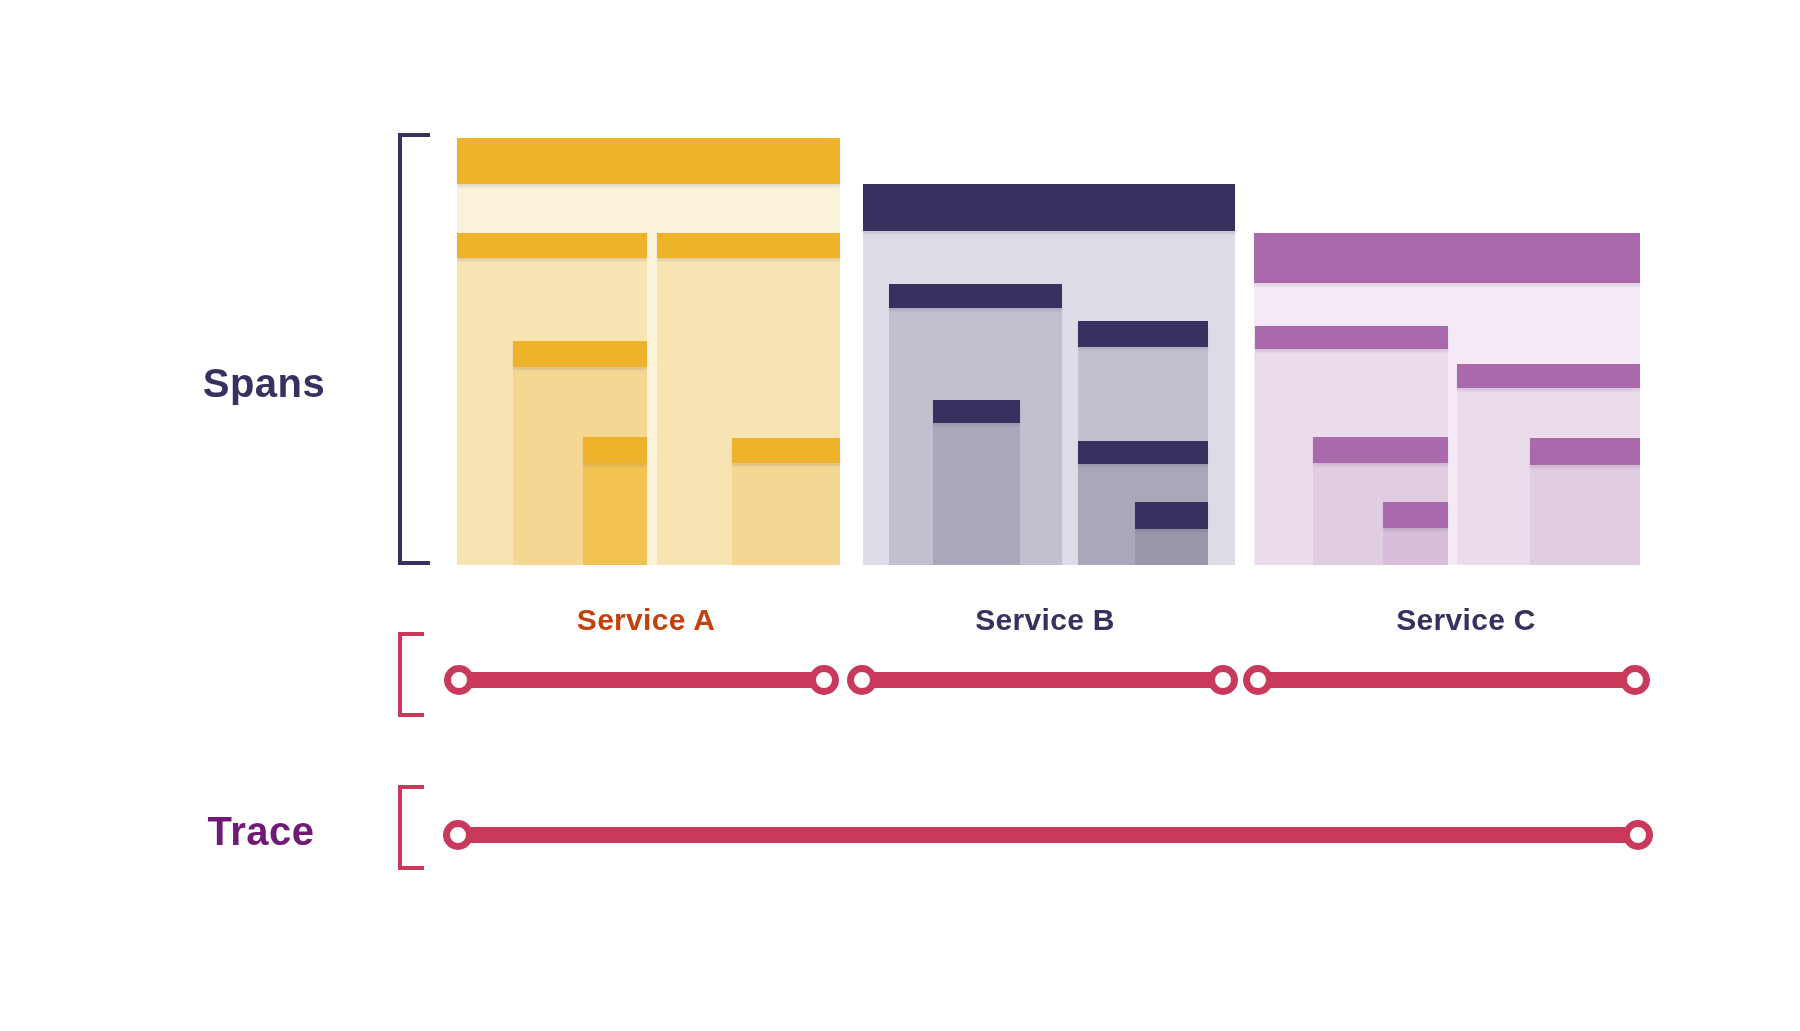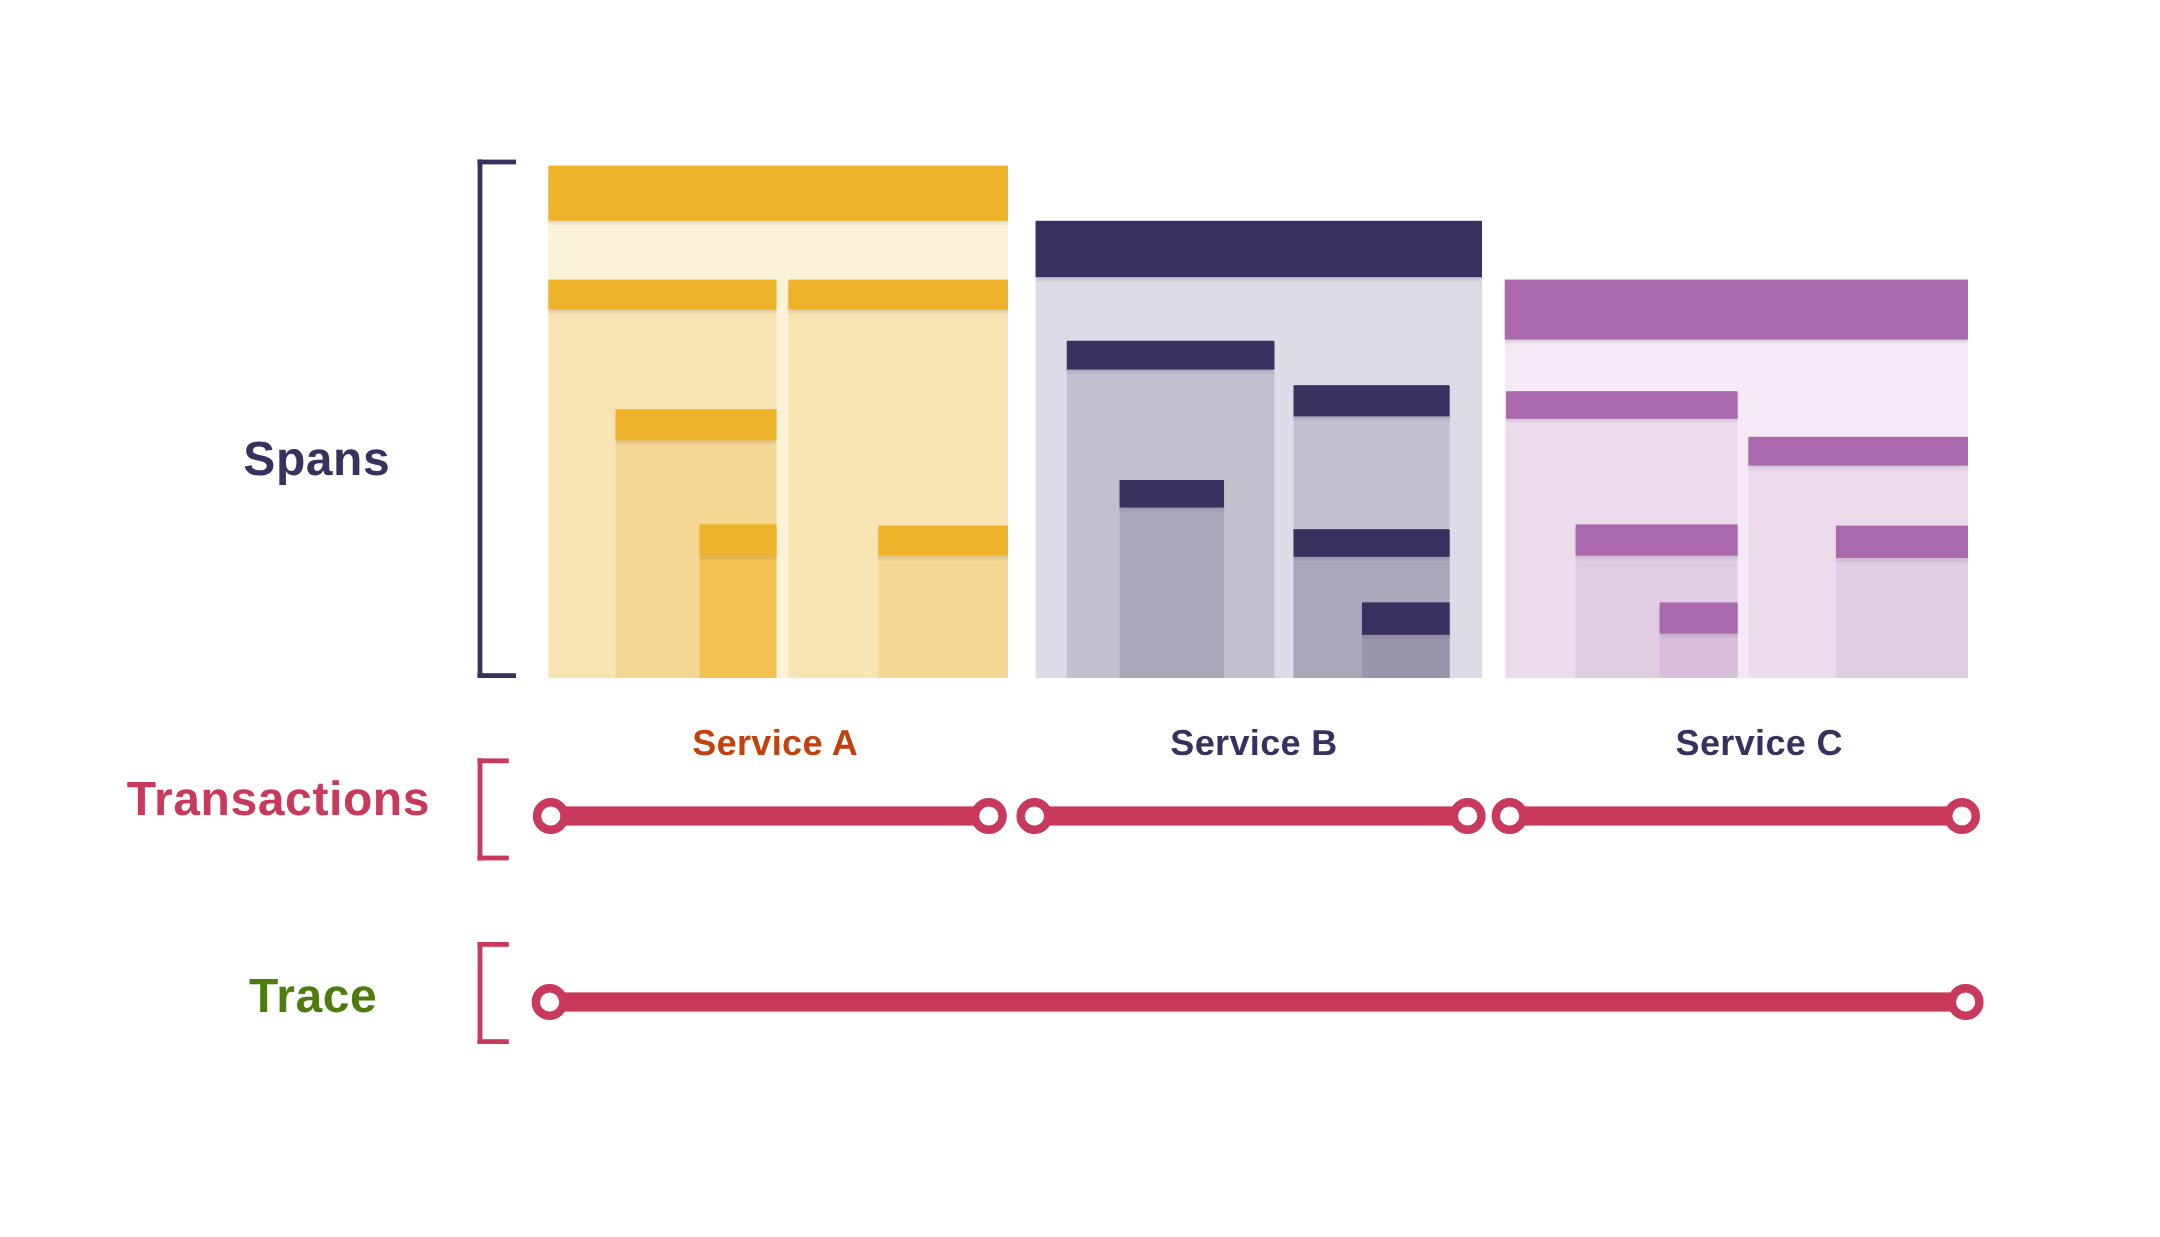--- a/index.html
+++ b/index.html
@@ -81,22 +81,21 @@
     border-radius: 50%;
     background: #ffffff;
   }
 </style>
 </head>
 <body>
 
 <div id="canvas">
 
   <div class="section-label spans-label" style="color: rgb(56, 48, 95);">Spans</div>
-  <div class="section-label transactions-label" style="color: rgb(200, 57, 91);">Transactions</div>
-  <div class="section-label trace-label" style="color: #4d7c0f;">Trace</div>
+  <div class="section-label trace-label" style="color: #701a75;">Trace</div>
 
   <div class="bracket spans-bracket" style="border-color: rgb(56, 48, 95);"></div>
   <div class="bracket transactions-bracket" style="border-color: rgb(200, 57, 91);"></div>
   <div class="bracket trace-bracket" style="border-color: rgb(200, 57, 91);"></div>
 
   <div id="services-layer">
       <div class="service-block abs" style="left: 457px; top: 138px; width: 383px; height: 427px;">
         <div class="span-body" style="left: 0px; top: 0px; width: 383px; height: 427px; background: rgb(251, 242, 218);"></div>
         <div class="span-header" style="left: 0px; top: 0px; width: 383px; height: 46px; background: rgb(239, 179, 43);"></div>
         <div class="span-body" style="left: 0px; top: 95px; width: 190px; height: 332px; background: rgb(248, 227, 178);"></div>

